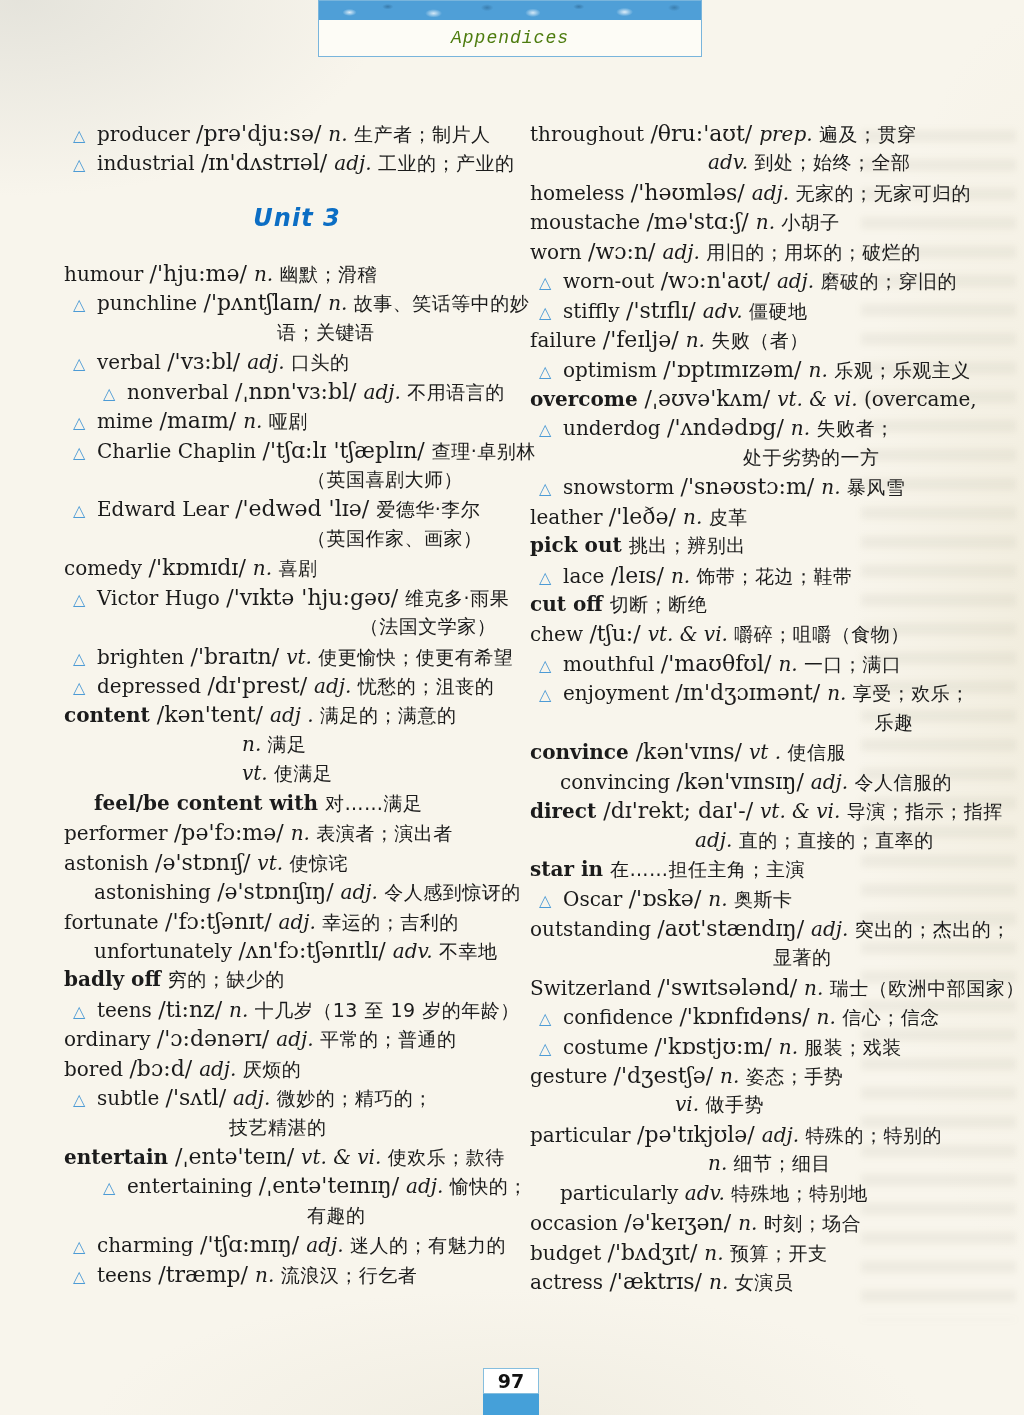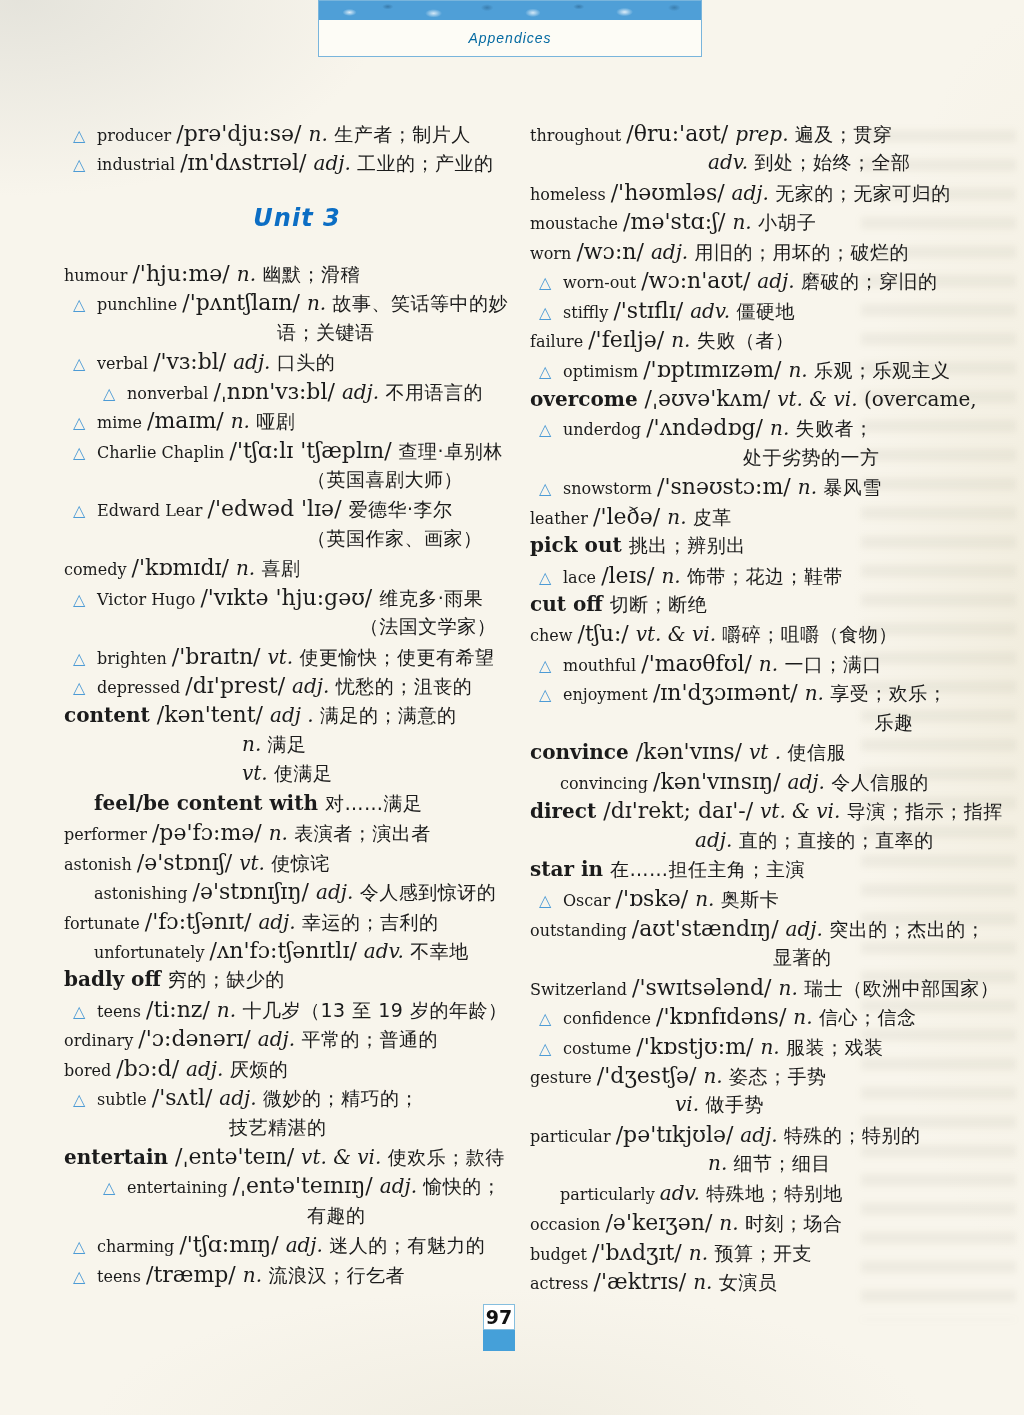--- a/index.html
+++ b/index.html
@@ -25,56 +25,56 @@
       radial-gradient(ellipse 12px 6px at 30% 65%, rgba(235,245,252,.85), rgba(235,245,252,0) 70%),
       radial-gradient(ellipse 9px 5px at 44% 35%, rgba(35,85,125,.45), rgba(35,85,125,0) 70%),
       radial-gradient(ellipse 11px 6px at 56% 62%, rgba(235,245,252,.85), rgba(235,245,252,0) 70%),
       radial-gradient(ellipse 8px 4px at 68% 30%, rgba(35,85,125,.5), rgba(35,85,125,0) 70%),
       radial-gradient(ellipse 12px 6px at 80% 58%, rgba(235,245,252,.9), rgba(235,245,252,0) 70%),
       radial-gradient(ellipse 9px 5px at 93% 35%, rgba(35,85,125,.45), rgba(35,85,125,0) 70%);
   }
   .header-title{
     position:absolute;left:0;top:19px;right:0;bottom:0;
     display:flex;align-items:center;justify-content:center;
-    font-family:Liberation Sans, sans-serif;
-    font-style:italic;font-size:14px;color:#0369a1;letter-spacing:1px;
+    font-family:Liberation Mono, monospace;
+    font-style:italic;font-size:18px;color:#4d7c0f;letter-spacing:1px;
   }
   .columns{position:absolute;left:64px;top:119px;width:930px;display:flex;}
   .col{width:466px;flex:0 0 466px;}
   .line{height:29.45px;line-height:29.45px;white-space:nowrap;font-size:20px;}
   .tri{
     display:inline-block;width:33px;padding-left:9px;box-sizing:border-box;
     color:#4d9bd5;font-size:16px;
     font-family:"DejaVu Sans","Liberation Sans",sans-serif;
   }
   .ind0{padding-left:0;}
   .ind1{padding-left:30px;}
   .ind3{padding-left:145px;}
   .ind4{padding-left:165px;}
   .ind5{padding-left:178px;}
   .ind6{padding-left:213px;}
   .ind7{padding-left:243px;}
   .ind8{padding-left:262px;text-align:center;}
-  .sg-w{font-size:16px;}
+  .sg-w{font-size:20px;}
   .sg-b{font-size:20px;font-weight:bold;}
   .sg-p{font-size:22px;}
   .sg-i{font-size:20px;font-style:italic;}
   .sg-t{font-size:20px;}
   .sg-c{font-size:19px;font-family:"DejaVu Sans","Liberation Sans",sans-serif;letter-spacing:0.5px;}
   .unit-heading{
     height:30px;line-height:30px;margin:25px 0 26px 0;text-align:center;
     font-family:"DejaVu Sans","Liberation Sans",sans-serif;
     font-weight:bold;font-style:italic;font-size:24px;color:#0c6ec4;letter-spacing:1px;
   }
   .bleed{
     position:absolute;right:8px;top:130px;width:155px;height:1190px;
     background:repeating-linear-gradient(to bottom, rgba(138,136,112,0.085) 0 12px, rgba(138,136,112,0) 12px 29px);
     filter:blur(3px);pointer-events:none;
   }
-  .footer{position:absolute;left:483px;top:1304px;width:32px;}
+  .footer{position:absolute;left:483px;top:1368px;width:56px;}
   .pagenum-box{
     height:26px;border:1px solid #85bede;background:#ffffff;box-sizing:border-box;
     display:flex;align-items:center;justify-content:center;
     font-family:"DejaVu Sans","Liberation Sans",sans-serif;font-weight:bold;font-size:19px;color:#111;
   }
   .pagenum-band{height:21px;background:#45a0d9;}
 </style>
 </head>
 <body>
 

